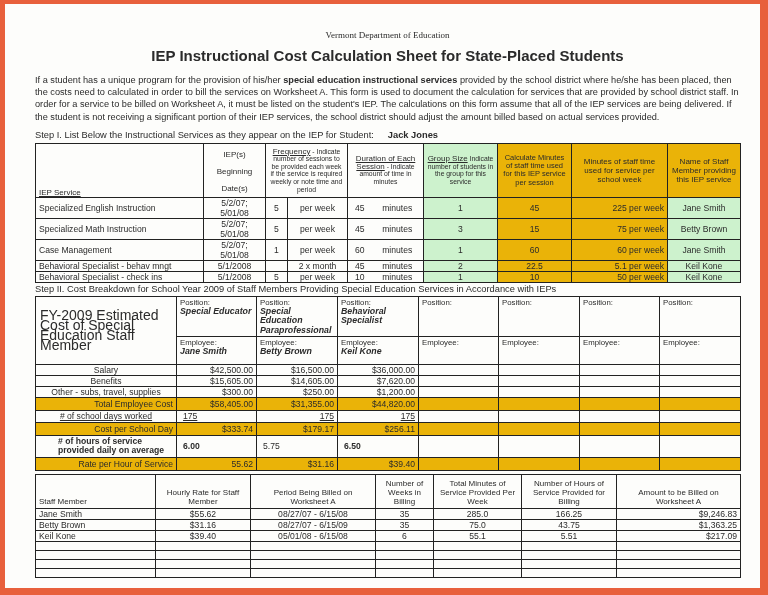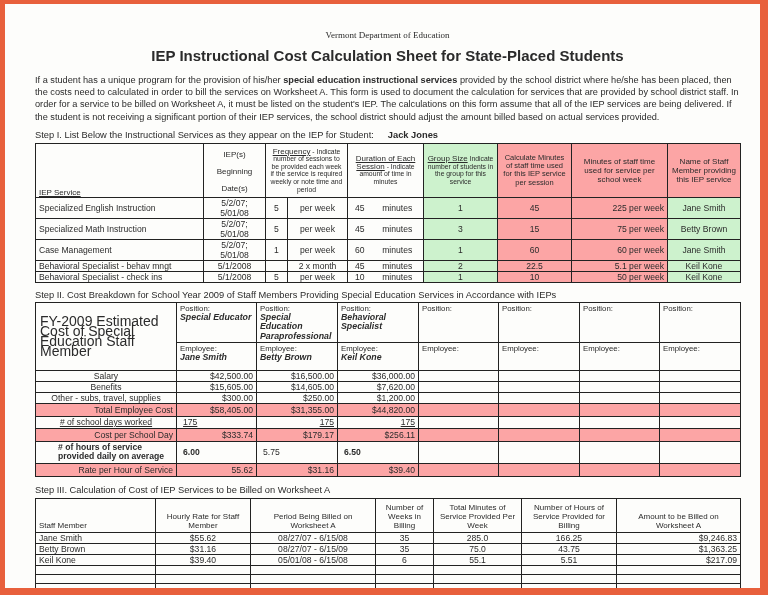--- a/index.html
+++ b/index.html
@@ -18,21 +18,21 @@
   table { border-collapse:collapse; table-layout:fixed; width:705px; }
   td { border:1px solid #222; overflow:hidden; font-size:8.6px; padding:0 3px; vertical-align:middle; }
   .t1 { margin-top:3px; }
   .t1 td.h { vertical-align:bottom; }
   .t1 tr.hr { height:54px; }
   .t1 tr.dr { height:11px; }
   .hdr-small { font-size:6.8px; line-height:7.6px; text-align:center; vertical-align:middle; }
   .u { text-decoration:underline; }
   .t8 { font-size:8px; }
   .t75 { font-size:7.5px; line-height:8.4px; }
-  .yellow { background:#fca5a5; }
+  .yellow { background:#eab308; }
   .green { background:#cdf2cd; }
   .ctr { text-align:center; }
   .rgt { text-align:right; }
   .lft { text-align:left; }
   .nobr-l { border-right:none !important; }
   .nobr-r { border-left:none !important; }
   .t2 { margin-top:2px; }
   .t2 tr.posr { height:30px; } .t2 tr.empr { height:28px; }
   .t2 tr.dr { height:11px; } .t2 tr.yr { height:13px; } .t2 tr.dayr { height:12px;text-decoration:underline; } .t2 tr.hrr { height:22px; }
   .t2 td.poscell { vertical-align:top; font-size:7.8px; padding-top:1px; }
@@ -138,21 +138,21 @@
       <td class="ctr nobr-l">10</td>
       <td class="ctr nobr-r">minutes</td>
       <td class="ctr green">1</td>
       <td class="ctr yellow">10</td>
       <td class="rgt yellow">50 per week</td>
       <td class="ctr green">Keil Kone</td>
     </tr>
   </tbody>
       </table>
 
-  <div class="step-head" style="margin-top:7px">Step II. Cost Breakdown for School Year 2009 of Staff Members Providing Special Education Services in Accordance with IEPs</div>
+  <div class="step-head" style="margin-top:1px">Step II. Cost Breakdown for School Year 2009 of Staff Members Providing Special Education Services in Accordance with IEPs</div>
 
   <table class="t2">
     <colgroup>
       <col style="width:141px">
           <col style="width:80px">
           <col style="width:81px">
           <col style="width:81px">
       <col style="width:80px">
           <col style="width:81px">
           <col style="width:80px">
@@ -254,21 +254,20 @@
       <td class="rgt yellow">$31.16</td>
       <td class="rgt yellow">$39.40</td>
       <td class="rgt yellow"></td>
       <td class="rgt yellow"></td>
       <td class="rgt yellow"></td>
       <td class="rgt yellow"></td>
     </tr>
   </tbody>
       </table>
 
-  <div class="step-head" style="margin-top:8px">Step III.  Calculation of Cost of IEP Services to be Billed on Worksheet A</div>
 
   <table class="t3">
     <colgroup>
       <col style="width:120px">
           <col style="width:95px">
           <col style="width:125px">
           <col style="width:58px">
       <col style="width:88px">
           <col style="width:95px">
           <col style="width:124px">

